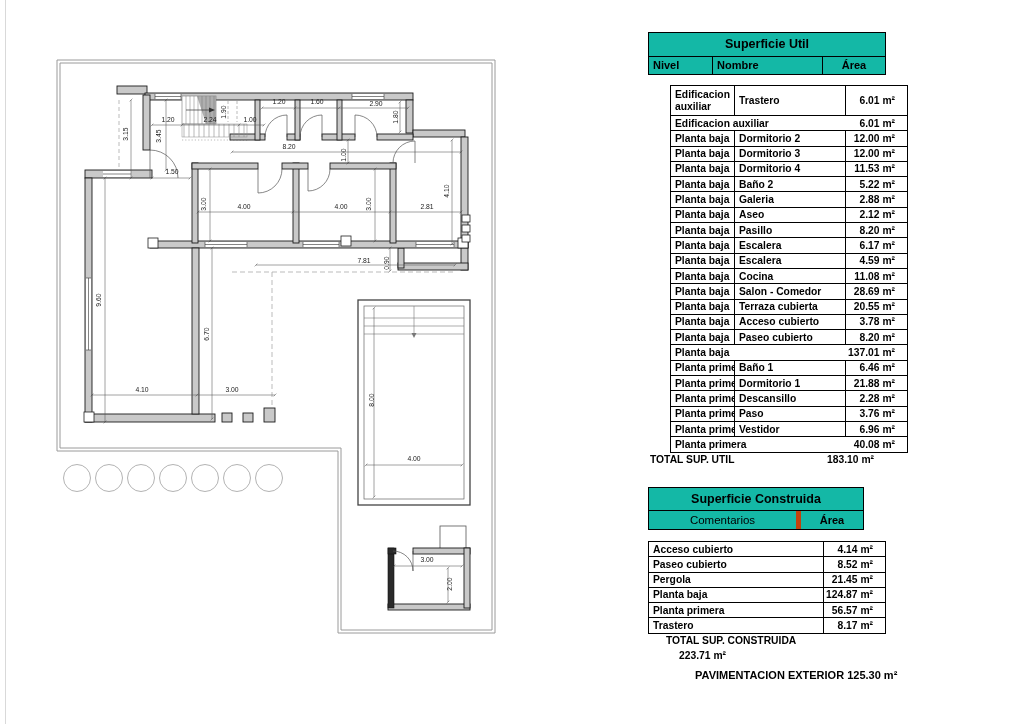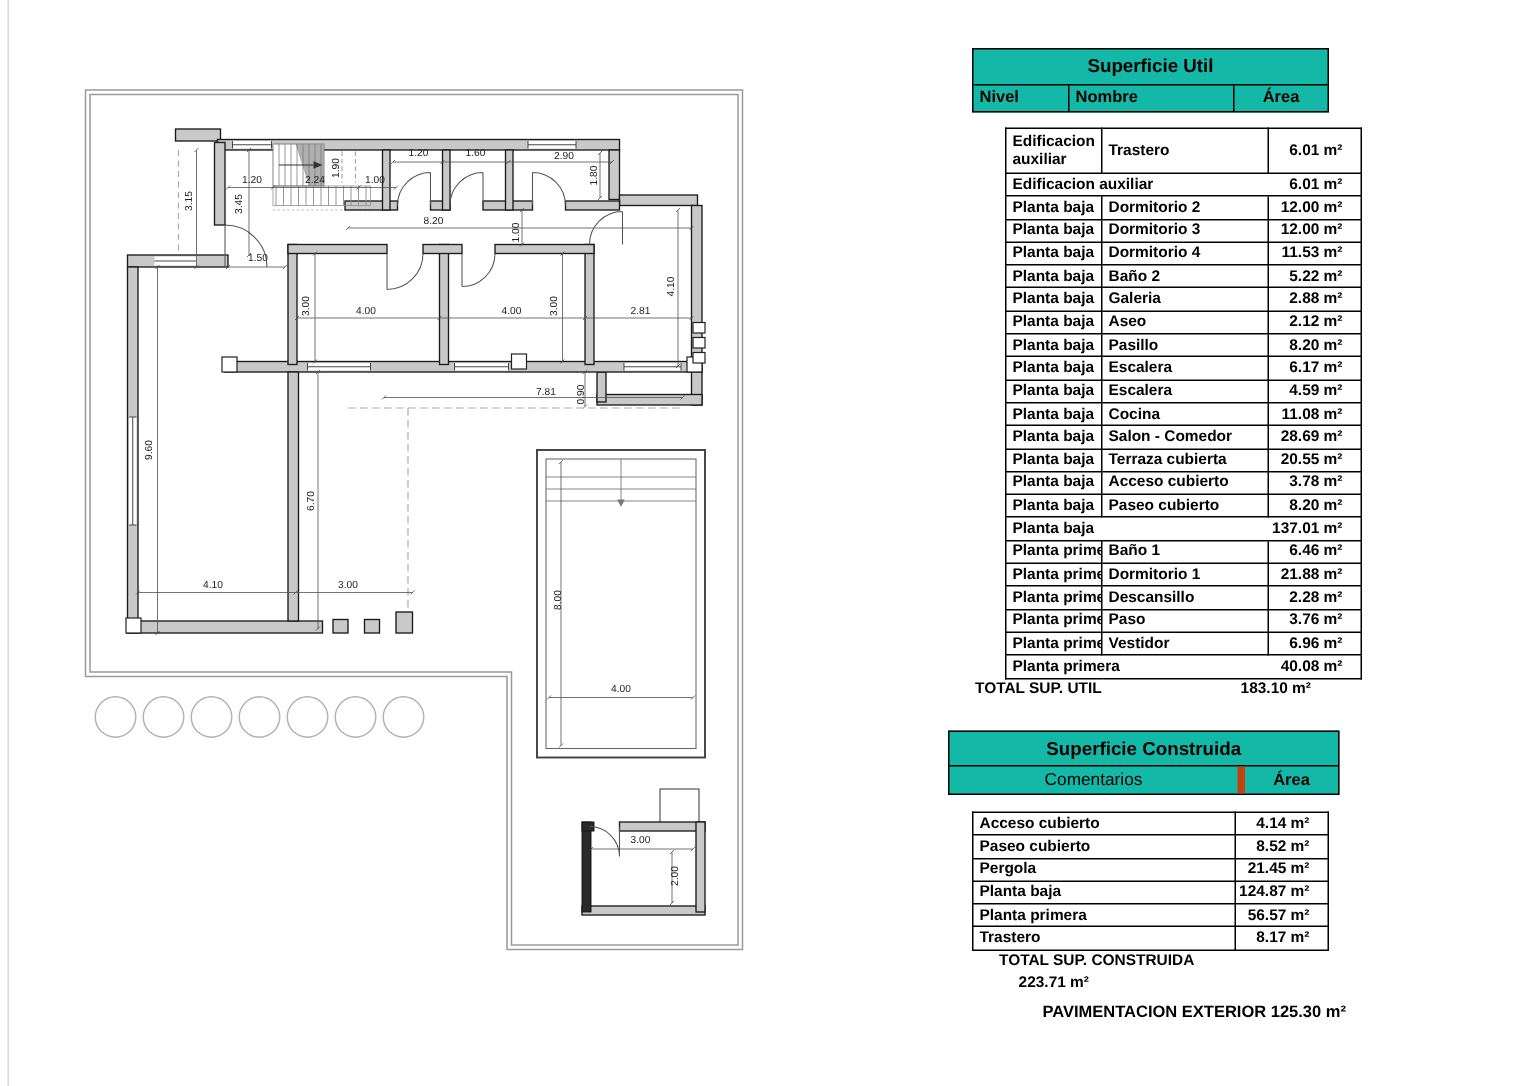--- a/index.html
+++ b/index.html
@@ -370,21 +370,21 @@
           </tr>
         </tbody>
     </table>
   </div>
 
   <div class="abs total-row" style="left:648px;top:452px;width:238px;">
     <div class="tl">TOTAL SUP. UTIL</div>
     <div class="tv">183.10 m²</div>
   </div>
 
-  <div class="abs boxed" style="left:632px;top:487px;width:261px;">
+  <div class="abs boxed" style="left:648px;top:487px;width:216px;">
     <div class="tbl-title" style="height:22px;line-height:22px;">Superficie Construida</div>
     <div class="hdr-row" style="height:18px;line-height:18px;">
       <div class="h-com">Comentarios</div>
       <div class="h-area">Área</div>
     </div>
   </div>
 
   <div class="abs" style="left:648px;top:541px;">
     <table class="t t2" id="t2body">
       <colgroup>

